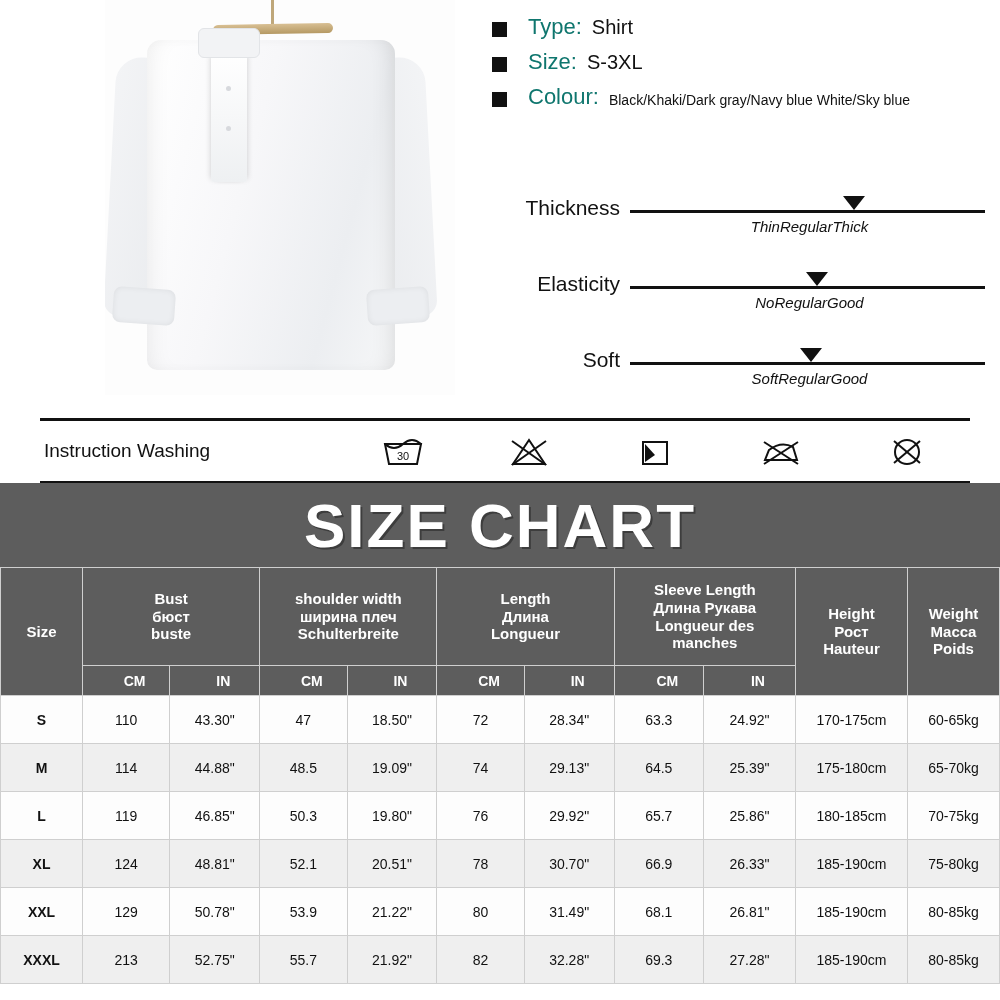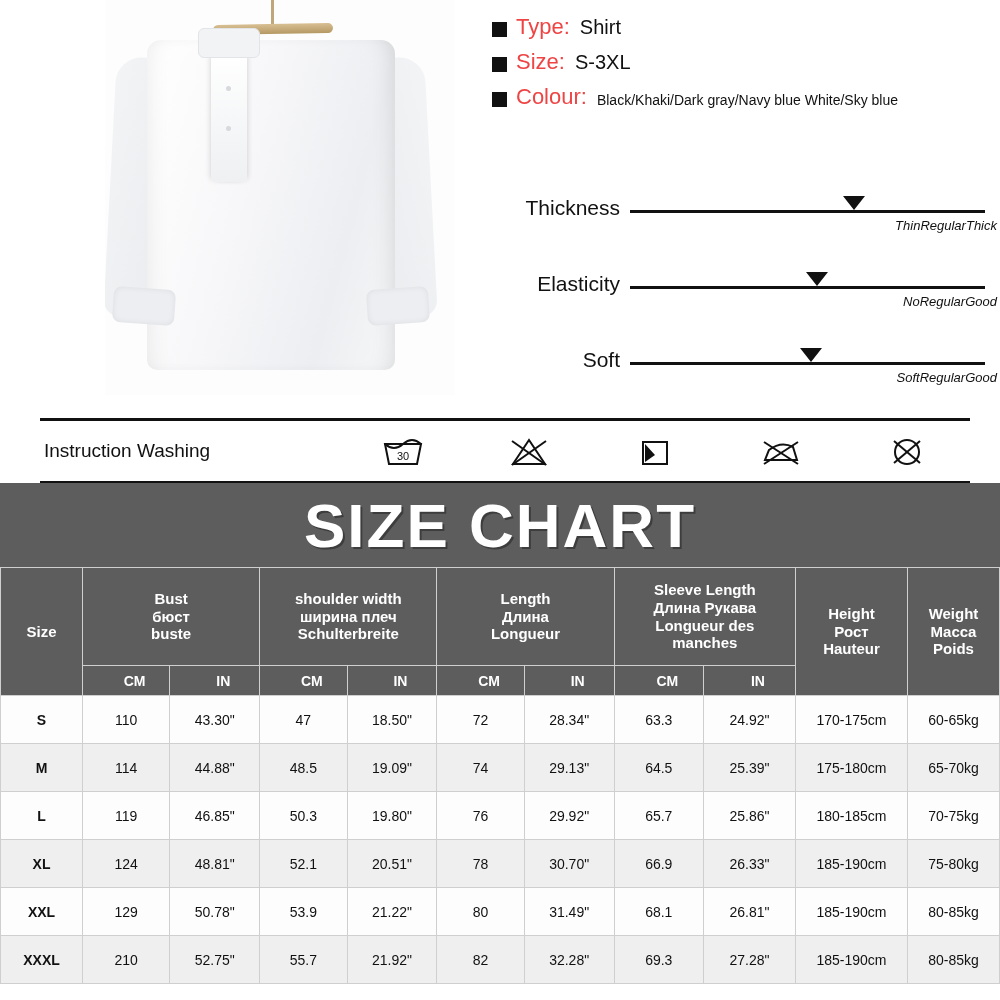--- a/index.html
+++ b/index.html
@@ -80,43 +80,43 @@
 
   
   .specs {
     position:absolute; left:492px; top:14px; width:500px;
   }
   .spec-row { display:flex; align-items:flex-start; margin-bottom:9px; }
   .sq {
     width:15px;height:15px;background:#111;display:inline-block;
     margin-top:8px; margin-right:9px; flex:0 0 auto;
   }
-  .spec-label { font-size:22px; color:#ef4444; margin-right:10px; white-space:nowrap; }
+  .spec-label { font-size:22px; color:#0f766e; margin-right:10px; white-space:nowrap;margin-left:12px; }
   .spec-value { font-size:20px; color:#111; padding-top:2px; }
   .spec-value.small { font-size:14px; line-height:1.35; padding-top:7px; }
 
   
   .sliders { position:absolute; left:470px; top:182px; width:520px; }
   .slider-row { position:relative; height:76px; }
   .slider-name {
     position:absolute; left:0; top:14px; width:150px; text-align:right;
     font-size:21px; color:#111;
   }
   .slider-track {
     position:absolute; left:160px; top:28px; width:355px; height:3px; background:#111;
   }
   .slider-marker {
     position:absolute; top:14px; width:0; height:0;
     border-left:11px solid transparent; border-right:11px solid transparent;
     border-top:14px solid #111;
   }
   .slider-ticks {
     position:absolute; left:152px; top:36px; width:375px;
-    display:flex; justify-content:flex-end;
-    font-size:13px; font-style:italic; color:#111;
+    display:flex; justify-content:center;
+    font-size:15px; font-style:italic; color:#111;
   }
 
   
   .wash-wrap { position:absolute; left:40px; top:418px; width:930px; }
   .wash-line { width:100%; height:3px; background:#111; }
   .wash-body { height:60px; display:flex; align-items:center; }
   .wash-title { font-size:19px; color:#111; width:300px; padding-left:4px; }
   .wash-icons { flex:1; display:flex; justify-content:space-around; align-items:center; }
   .wicon { width:46px; height:36px; position:relative; }
 
@@ -381,21 +381,21 @@
       <td>21.22"</td>
       <td>80</td>
       <td>31.49"</td>
       <td>68.1</td>
       <td>26.81"</td>
       <td>185-190cm</td>
       <td>80-85kg</td>
     </tr>
     <tr>
       <td class="size-cell">XXXL</td>
-      <td>210</td>
+      <td>213</td>
       <td>52.75"</td>
       <td>55.7</td>
       <td>21.92"</td>
       <td>82</td>
       <td>32.28"</td>
       <td>69.3</td>
       <td>27.28"</td>
       <td>185-190cm</td>
       <td>80-85kg</td>
     </tr>

